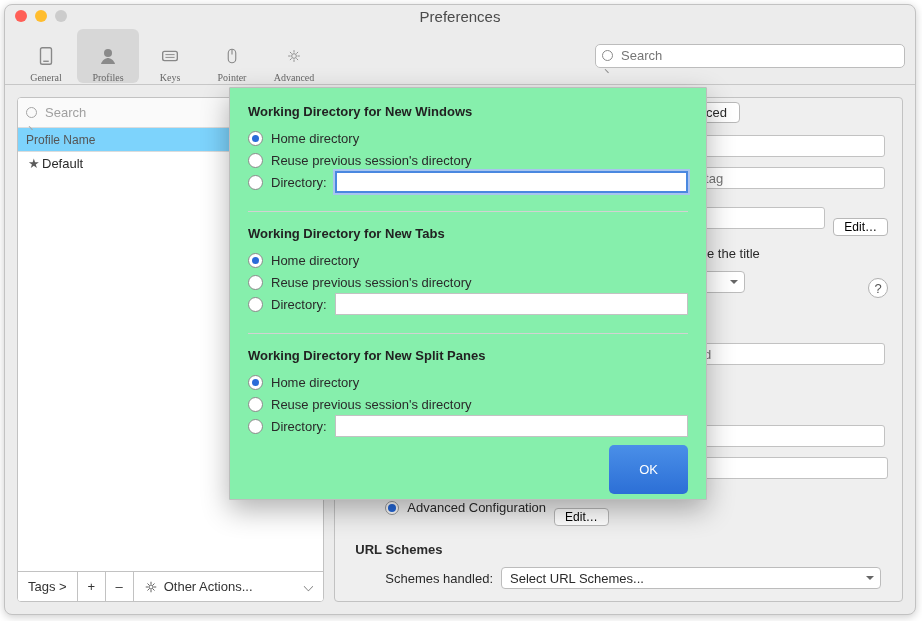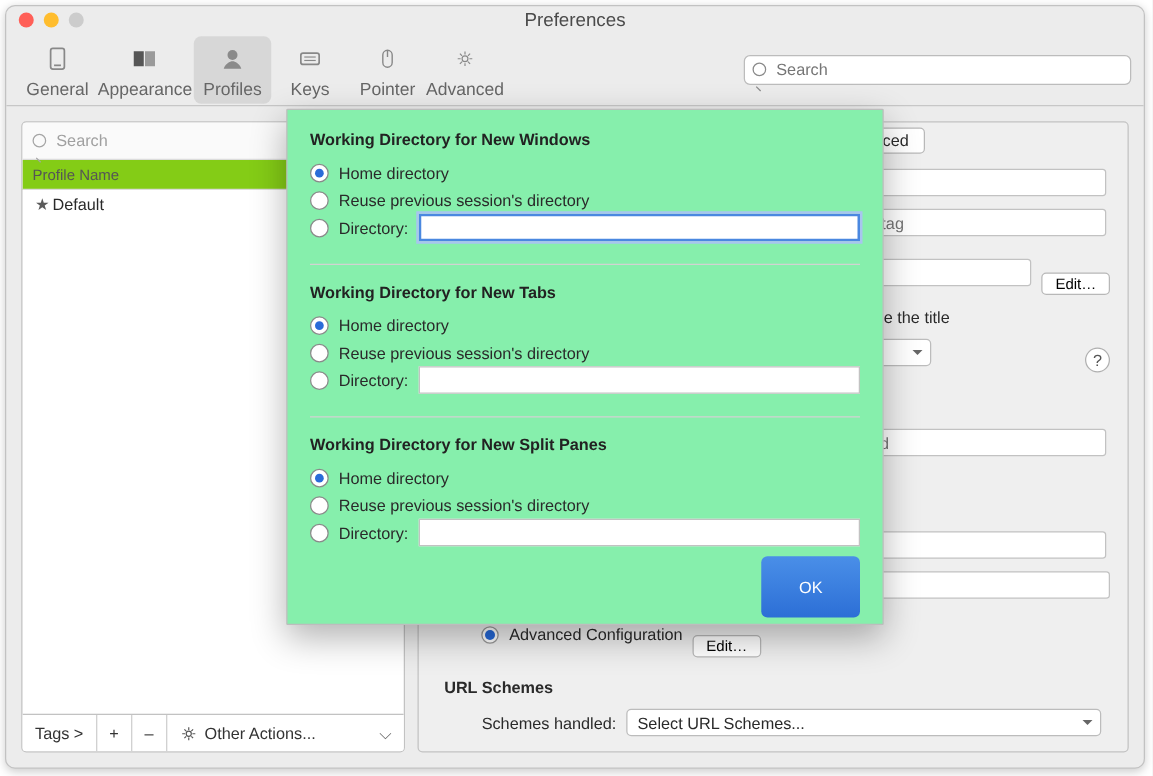--- a/index.html
+++ b/index.html
@@ -51,27 +51,28 @@
     height: 58px;
     display: flex;
     align-items: center;
     border-bottom: 1px solid #c7c7c7;
     padding: 0 10px;
   }
   .tool {
     display: flex;
     flex-direction: column;
     align-items: center;
-    justify-content: center;
+    justify-content: flex-end;
     width: 62px;
     height: 54px;
     border-radius: 6px;
     cursor: default;
-    font-size: 14px;
+    font-size: 10px;
     color: #666;
+    font-family: Liberation Serif, serif;
   }
   .tool.wider { width: 78px; }
   .tool.selected { background: #d7d7d7; }
   .tool .ticon {
     width: 28px; height: 28px;
     display: flex; align-items: center; justify-content: center;
     margin-bottom: 2px;
     color: #7a7a7a;
   }
   .tool .tlabel { }
@@ -110,21 +111,21 @@
     display: flex; align-items:center;
     height: 30px; padding: 0 8px;
     border-bottom: 1px solid #dcdcdc;
     color:#a5a5a5;
     background:#fafafa;
   }
   .sidebar-search .mag { width:14px;height:14px;margin-right:5px; }
   .sidebar-header {
     height: 24px;
     padding: 0 8px;
-    background: #84cc16;
+    background: #7dd3fc;
     border-bottom: 1px solid #dcdcdc;
     display: flex; align-items: center;
     font-size: 12px; color:#555;
   }
   .profile-list { flex: 1; overflow:auto; }
   .profile-row {
     padding: 4px 10px;
     display:flex; align-items:center;
     font-size: 13px;
   }
@@ -267,29 +268,20 @@
 
   <div class="toolbar">
     <div class="tool">
       <div class="ticon">
         <svg viewBox="0 0 24 24" width="22" height="24">
             <rect x="6" y="3" width="12" height="18" rx="2" fill="none" stroke="#888" stroke-width="1.5"></rect>
             <rect x="9" y="17" width="6" height="1.5" fill="#888"></rect>
           </svg>
       </div>
       <span class="tlabel">General</span>
-    </div>
-    <div class="tool wider">
-      <div class="ticon">
-        <svg viewBox="0 0 24 24" width="26" height="24">
-            <rect x="3" y="6" width="8" height="12" fill="#565656"></rect>
-            <rect x="12" y="6" width="8" height="12" fill="#9a9a9a"></rect>
-          </svg>
-      </div>
-      <span class="tlabel">Appearance</span>
     </div>
     <div class="tool selected">
       <div class="ticon">
         <svg viewBox="0 0 24 24" width="24" height="24">
             <circle cx="12" cy="9" r="4" fill="#8a8a8a"></circle>
             <path d="M5 20c1-4 5-6 7-6s6 2 7 6" fill="#8a8a8a"></path>
           </svg>
       </div>
       <span class="tlabel">Profiles</span>
     </div>

